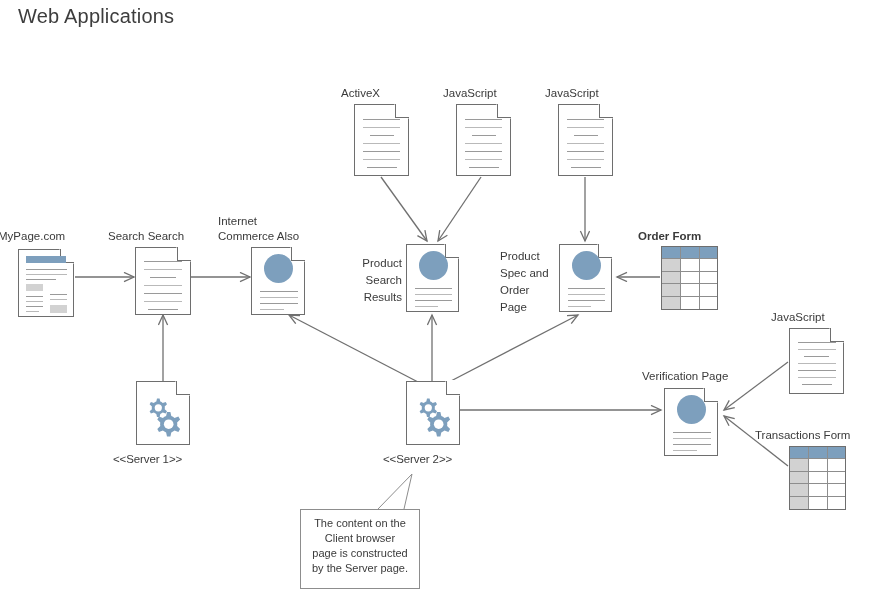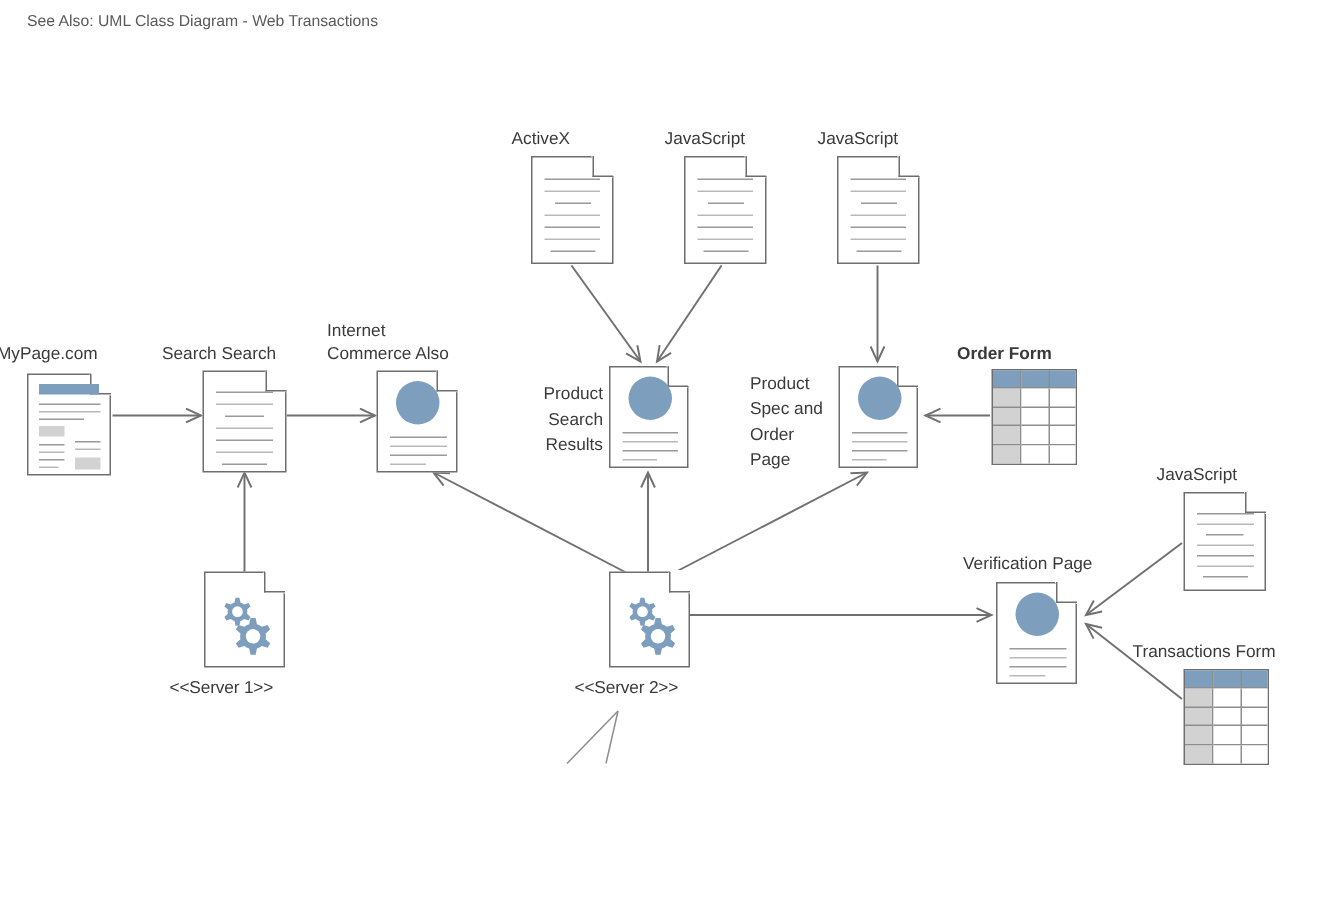--- a/index.html
+++ b/index.html
@@ -153,21 +153,21 @@
     text-align: center;
     padding: 6px 4px 0 4px;
   }
 </style>
 </head>
 <body>
 
 <div id="canvas">
 
   <div id="header">
-    <div id="diagram-subtitle">See Also: UML Class Diagram - Web Transactions</div>
+    <div id="diagram-title">Web Applications</div>
   </div>
 
   <svg id="edges" viewBox="0 0 881 600" xmlns="http://www.w3.org/2000/svg">
     <defs>
       <marker id="oa" markerWidth="14" markerHeight="14" refX="11" refY="5.2" orient="auto" markerUnits="userSpaceOnUse">
         <path d="M1,0.6 L11,5.2 L1,9.8" fill="none" stroke="#707070" stroke-width="1.3"></path>
       </marker>
     </defs>
     <g fill="none" stroke="#707070" stroke-width="1.3" marker-end="url(#oa)">
 
@@ -434,14 +434,20 @@
         <div class="cell lastcol"></div>
       <div class="cell firstcol"></div>
         <div class="cell"></div>
         <div class="cell lastcol"></div>
       <div class="cell firstcol lastrow"></div>
         <div class="cell lastrow"></div>
         <div class="cell lastcol lastrow"></div>
     </div>
   </div>
 
+  <div id="note-box">
+    <div>The content on the</div>
+    <div>Client browser</div>
+    <div>page is constructed</div>
+    <div>by the Server page.</div>
+  </div>
 
 </div>
 
 </body></html>

